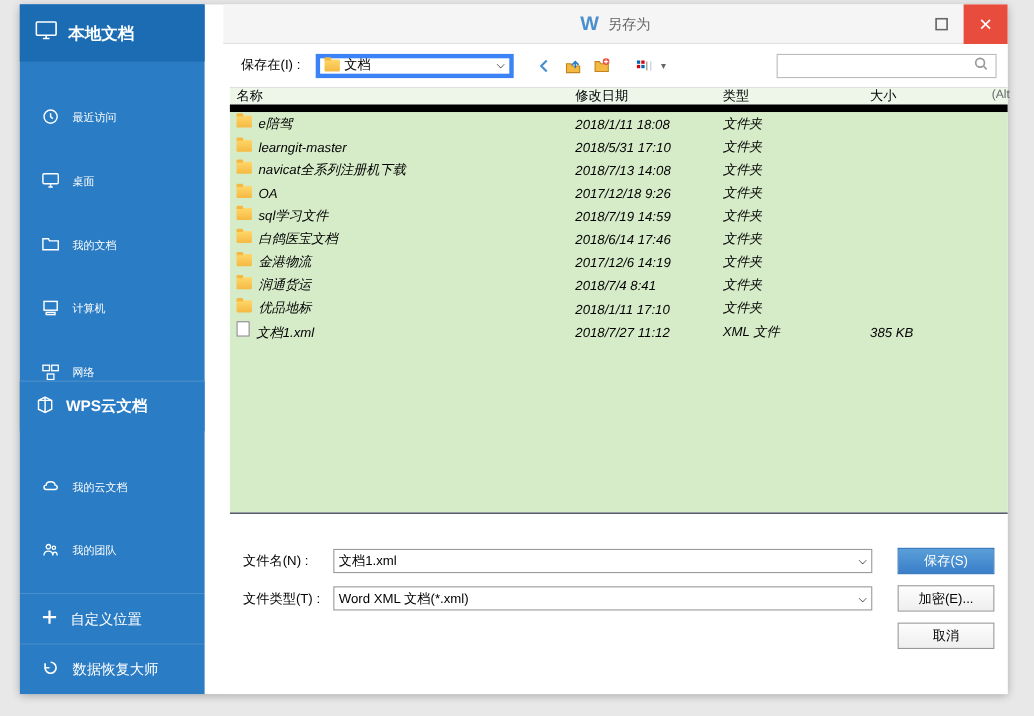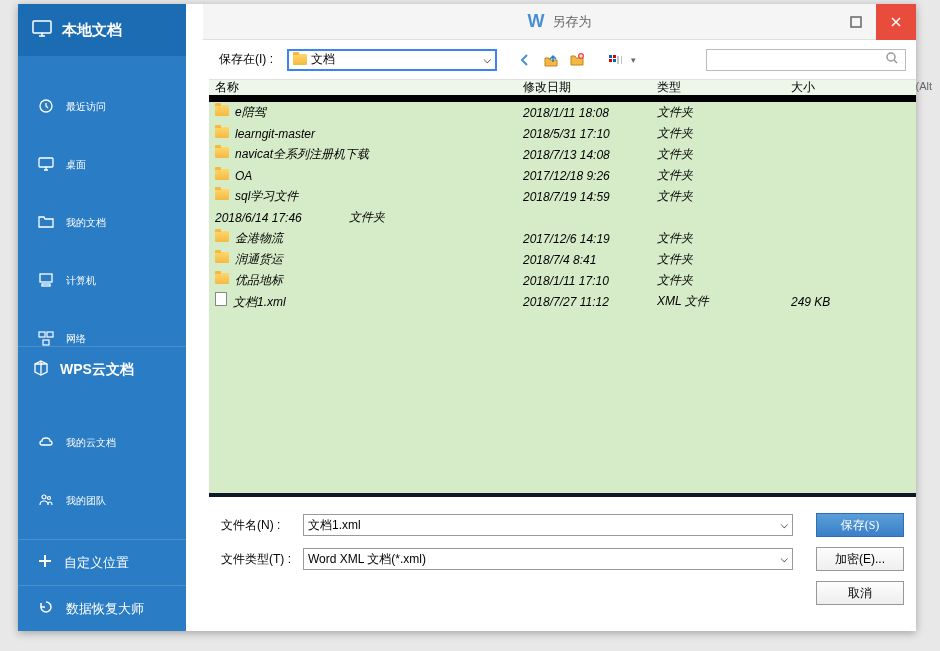--- a/index.html
+++ b/index.html
@@ -25,21 +25,21 @@
     .cloud-header { background: #2a7cc4; height: 46px; display: flex; align-items: center; padding: 0 14px; gap: 10px; font-size: 14px; font-weight: bold; border-top: 1px solid rgba(255,255,255,0.15); }
     .sidebar-spacer { flex: 1; }
     .sidebar-footer-item { height: 46px; display: flex; align-items: center; padding: 0 20px; gap: 12px; cursor: pointer; font-size: 13px; border-top: 1px solid rgba(255,255,255,0.15); }
     
     
     .main { flex: 1; display: flex; flex-direction: column; margin-top: 36px; margin-left: 23px; }
     
     
     .toolbar { height: 40px; display: flex; align-items: center; padding: 0 10px; gap: 6px; background: #fff; border-bottom: 1px solid #e0e0e0; }
     .toolbar-label { margin-right: 8px; }
-    .location-combo { display: flex; align-items: center; border: 2px solid #3b82f6; height: 22px; width: 210px; padding: 0 4px; background: #fff; }
+    .location-combo { display: flex; align-items: center; border: 4px solid #3b82f6; height: 22px; width: 180px; padding: 0 4px; background: #fff; }
     .location-combo .folder-ico { margin-right: 4px; }
     .location-combo .dropdown-arrow { margin-left: auto; font-size: 10px; }
     .toolbar-icons { display: flex; gap: 2px; margin-left: 10px; }
     .tb-btn { width: 24px; height: 24px; display: flex; align-items: center; justify-content: center; cursor: pointer; border: 1px solid transparent; }
     .view-btns { display: flex; gap: 4px; margin-left: 8px; align-items: center; }
     .search-box { margin-left: auto; width: 200px; height: 22px; border: 1px solid #bbb; display: flex; align-items: center; padding: 0 6px; }
     .search-box input { border: none; outline: none; flex: 1; font-size: 12px; }
     
     
     .file-list { flex: 1; display: flex; flex-direction: column; }
@@ -49,29 +49,29 @@
     .col-date { width: 134px; }
     .col-type { width: 134px; }
     .col-size { width: 88px; text-align: left; }
     .list-body { flex: 1; background: #d6ecc9; overflow: auto; }
     .file-row { display: flex; height: 21px; align-items: center; font-style: italic; }
     .folder-ico { width: 14px; height: 11px; background: linear-gradient(#ffd76a, #f5b942); border-radius: 1px; margin-right: 6px; display: inline-block; position: relative; }
     .folder-ico::before { content: ''; position: absolute; top: -2px; left: 0; width: 6px; height: 3px; background: #f5b942; border-radius: 1px 1px 0 0; }
     .file-ico { width: 12px; height: 14px; background: #fff; border: 1px solid #888; margin-right: 6px; display: inline-block; position: relative; }
     
     
-    .bottom-form { padding: 16px 12px; background: #fff; border-top: 4px solid #0f172a; }
+    .bottom-form { padding: 31px 12px; background: #fff; border-top: 1px solid #0f172a; }
     .form-row { display: flex; align-items: center; margin-bottom: 10px; gap: 10px; }
     .form-label { width: 72px; }
     .form-combo { flex: 1; height: 22px; border: 1px solid #999; display: flex; align-items: center; padding: 0 4px; background: #fff; max-width: 490px; }
     .form-combo .dropdown-arrow { margin-left: auto; font-size: 10px; }
     .form-btn { width: 88px; height: 24px; border: 1px solid #999; background: linear-gradient(#fdfdfd, #eee); cursor: pointer; font-size: 12px; margin-left: auto; }
-    .form-btn.primary { background: linear-gradient(#5a9fd8, #3a7fc8); color: #fff; border: 1px solid #2a6fb8; font-family: Liberation Serif, serif; }
-    
-    .alt-hint { position: absolute; right: 8px; top: 80px; font-size: 11px; color: #666; margin-left: 27px; }
+    .form-btn.primary { background: linear-gradient(#5a9fd8, #3a7fc8); color: #fff; border: 1px solid #2a6fb8; }
+    
+    .alt-hint { position: absolute; right: 22px; top: 80px; font-size: 11px; color: #666; margin-left: 27px; }
   </style>
 </head>
 <body>
 
 <div class="dialog">
 
   <div class="titlebar">
     <div class="titlebar-center">
       <span class="w-icon">W</span>
       <span class="titlebar-title">另存为</span>
@@ -279,20 +279,21 @@
             <div class="col col-type">文件夹</div>
             <div class="col col-size"></div>
           </div>
           <div class="file-row">
             <div class="col col-name"><span class="folder-ico"></span><span>sql学习文件</span></div>
             <div class="col col-date">2018/7/19 14:59</div>
             <div class="col col-type">文件夹</div>
             <div class="col col-size"></div>
           </div>
           <div class="file-row">
+            <div class="col col-name"><span class="folder-ico"></span><span>白鸽医宝文档</span></div>
             <div class="col col-date">2018/6/14 17:46</div>
             <div class="col col-type">文件夹</div>
             <div class="col col-size"></div>
           </div>
           <div class="file-row">
             <div class="col col-name"><span class="folder-ico"></span><span>金港物流</span></div>
             <div class="col col-date">2017/12/6 14:19</div>
             <div class="col col-type">文件夹</div>
             <div class="col col-size"></div>
           </div>
@@ -305,21 +306,21 @@
           <div class="file-row">
             <div class="col col-name"><span class="folder-ico"></span><span>优品地标</span></div>
             <div class="col col-date">2018/1/11 17:10</div>
             <div class="col col-type">文件夹</div>
             <div class="col col-size"></div>
           </div>
           <div class="file-row">
             <div class="col col-name"><span class="file-ico"></span><span>文档1.xml</span></div>
             <div class="col col-date">2018/7/27 11:12</div>
             <div class="col col-type">XML 文件</div>
-            <div class="col col-size">249 KB</div>
+            <div class="col col-size">385 KB</div>
           </div>
         </div>
     </div>
 
     <div class="bottom-form">
       <div class="form-row">
         <span class="form-label">文件名(N) :</span>
         <div class="form-combo">
           <span>文档1.xml</span>
           <span class="dropdown-arrow">⌵</span>

